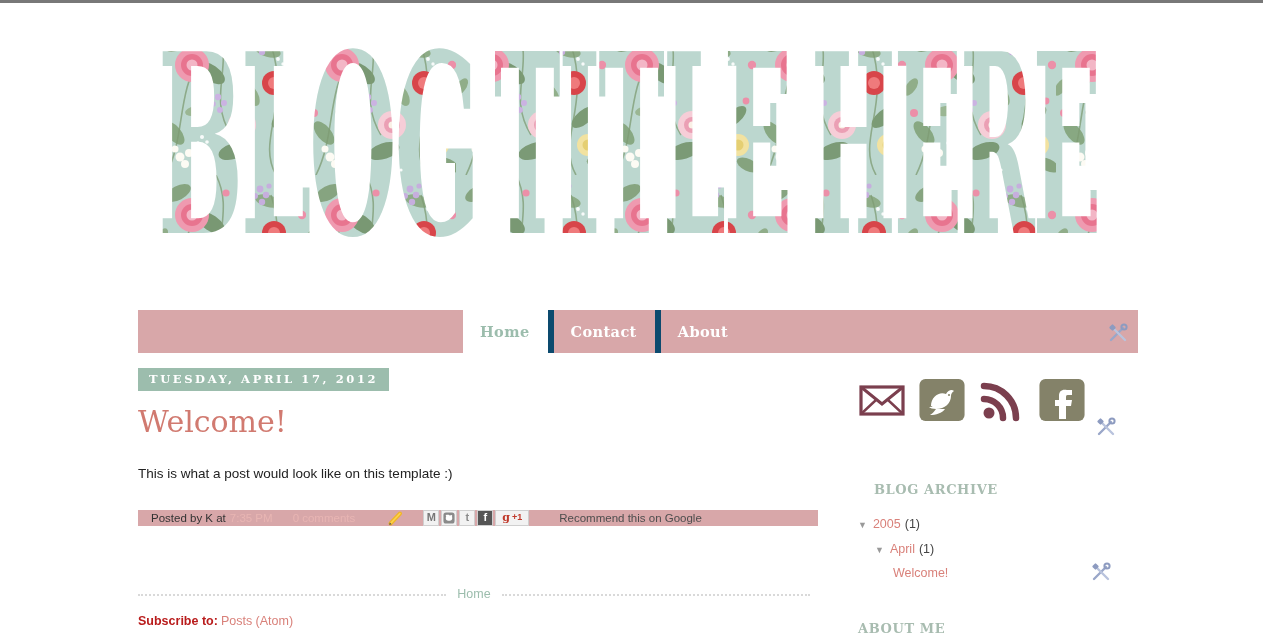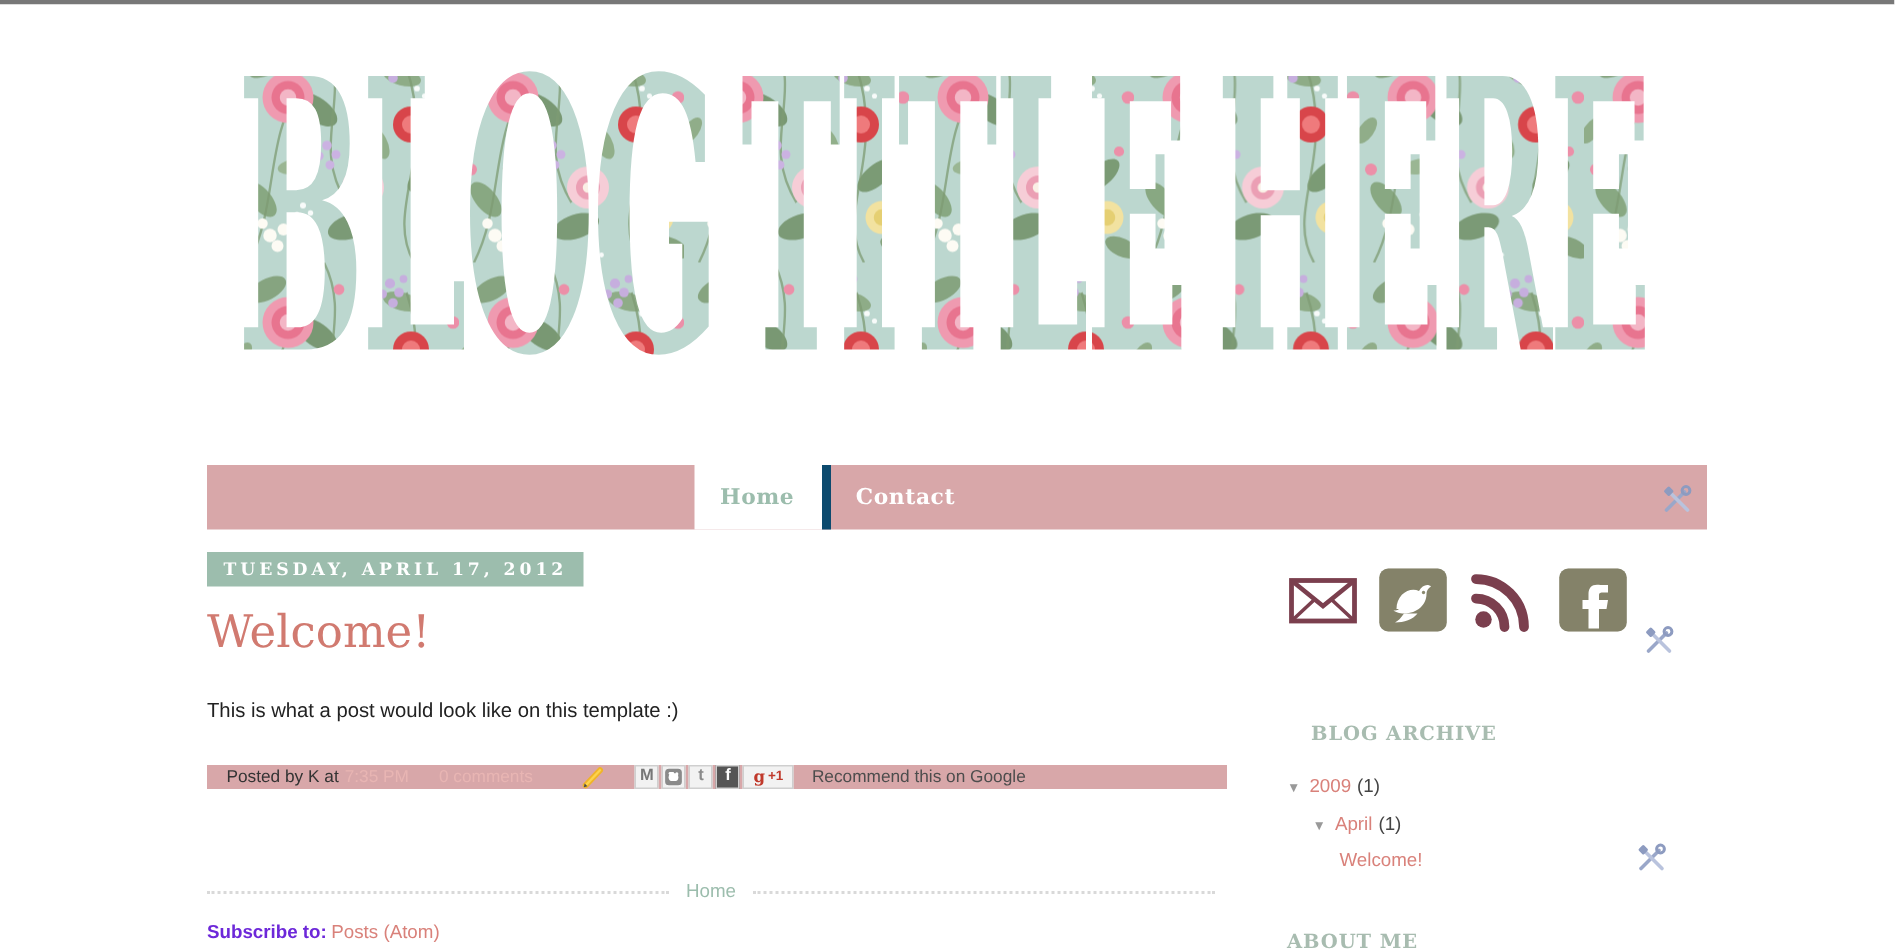--- a/index.html
+++ b/index.html
@@ -162,21 +162,21 @@
   .share-fb { color: #ffffff; background: #555555; border-color: #cfcfcf; }
   .share-plus {
     width: 34px; height: 16px;
     display: flex; align-items: center; justify-content: center;
     border: 1px solid #cfcfcf; background: #f2f2f2;
     box-sizing: border-box; gap: 2px;
   }
   .gplus-g { color: #c0392b; font-weight: bold; font-size: 11px; font-family: "DejaVu Serif", serif; line-height: 1;}
   .gplus-1 { color: #c0392b; font-size: 9px; font-weight: bold; line-height: 1;}
   .pf-recommend {
-    margin-left: 12px;
+    margin-left: 30px;
     color: #4d4d4d;
     font-size: 11.5px;
     white-space: nowrap;
   }
 
   
   .footer-nav {
     position: absolute;
     top: 583px;
     left: 138px;
@@ -197,21 +197,21 @@
     white-space: nowrap;
   }
   .subscribe {
     position: absolute;
     top: 611px;
     left: 138px;
     font-size: 12.5px;
     color: #222222;
     white-space: nowrap;
   }
-  .subscribe .s-label { font-weight: bold; color: #6d28d9; }
+  .subscribe .s-label { font-weight: bold; color: #b91c1c; }
   .subscribe .s-link { color: #d9817a; margin-left: 3px; }
 
   
   .sidebar {
     position: absolute;
     top: 373px;
     left: 858px;
     width: 280px;
   }
   .social-row {
@@ -371,20 +371,21 @@
           <text x="655" y="208" font-size="250" letter-spacing="-6" textLength="288" lengthAdjust="spacingAndGlyphs">HERE</text>
         </g>
       </svg>
     </div>
   </div>
 
   <div class="nav-bar">
     <div class="nav-items">
       <div class="nav-item active">Home</div>
       <div class="nav-item">Contact</div>
+      <div class="nav-item">About</div>
     </div>
     <div class="nav-wrench">
       <svg viewBox="0 0 20 20" width="20" height="20">
         <line x1="3" y1="17" x2="15" y2="5" stroke="#9aa7c9" stroke-width="2.4" stroke-linecap="round"></line>
         <circle cx="16" cy="4" r="2.6" fill="none" stroke="#8d9bc0" stroke-width="2"></circle>
         <line x1="17" y1="17" x2="5" y2="5" stroke="#b9c3dd" stroke-width="2.4" stroke-linecap="round"></line>
         <rect x="2" y="2" width="5" height="5" rx="1" fill="#8d9bc0" transform="rotate(45 4.5 4.5)"></rect>
       </svg>
     </div>
   </div>
@@ -480,21 +481,21 @@
           <rect x="2" y="2" width="5" height="5" rx="1" fill="#8d9bc0" transform="rotate(45 4.5 4.5)"></rect>
         </svg>
       </span>
     </div>
 
     <div class="widget-title">BLOG ARCHIVE</div>
 
     <div class="archive-list">
       <div class="arch-row">
         <span class="arch-tri">▼</span>
-        <span class="arch-link">2009</span>
+        <span class="arch-link">2005</span>
         <span class="arch-count">(1)</span>
       </div>
       <div class="arch-row arch-lvl2">
         <span class="arch-tri">▼</span>
         <span class="arch-link">April</span>
         <span class="arch-count">(1)</span>
       </div>
       <div class="arch-row arch-lvl3">
         <span class="arch-link">Welcome!</span>
       </div>

